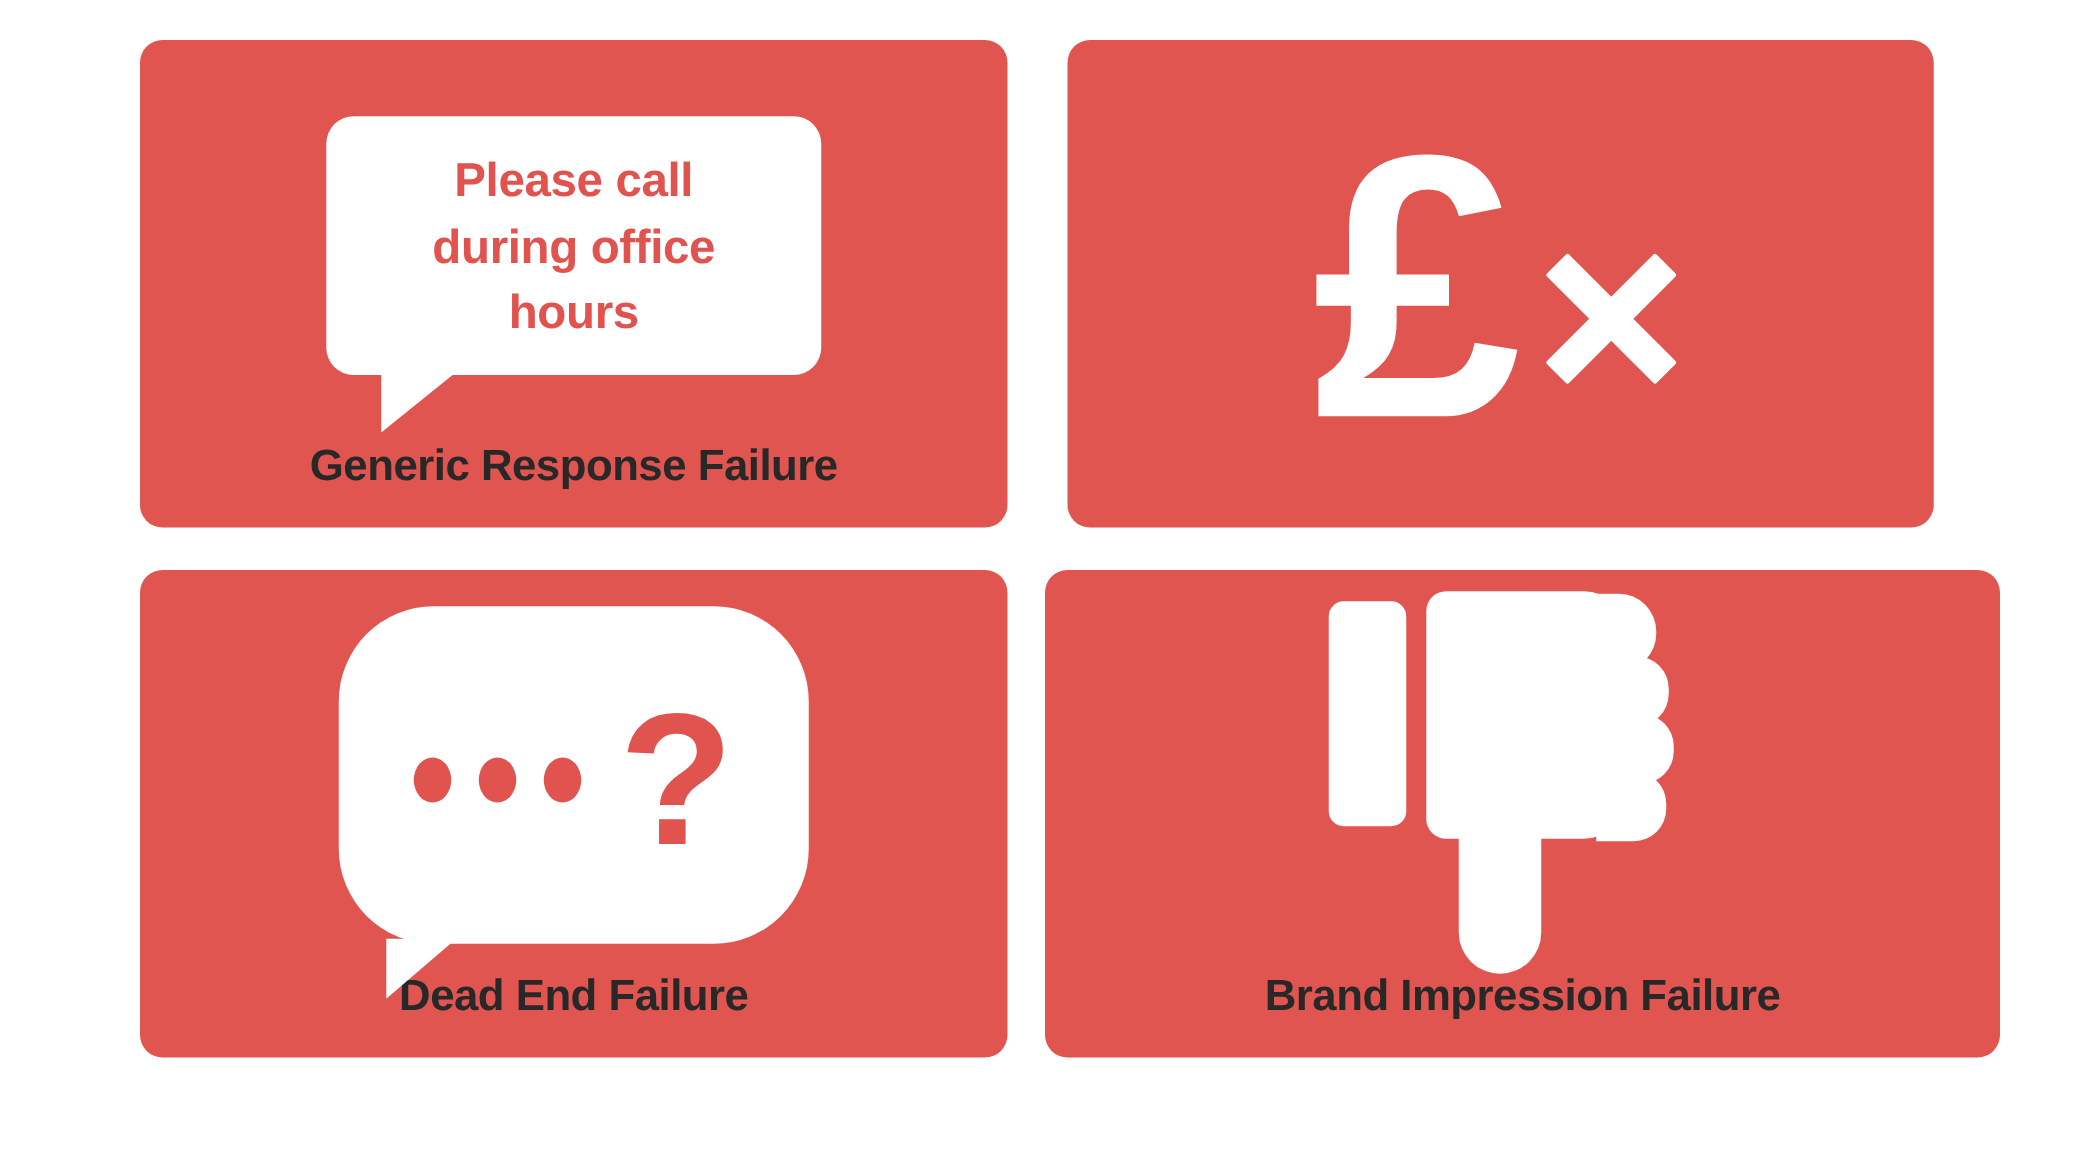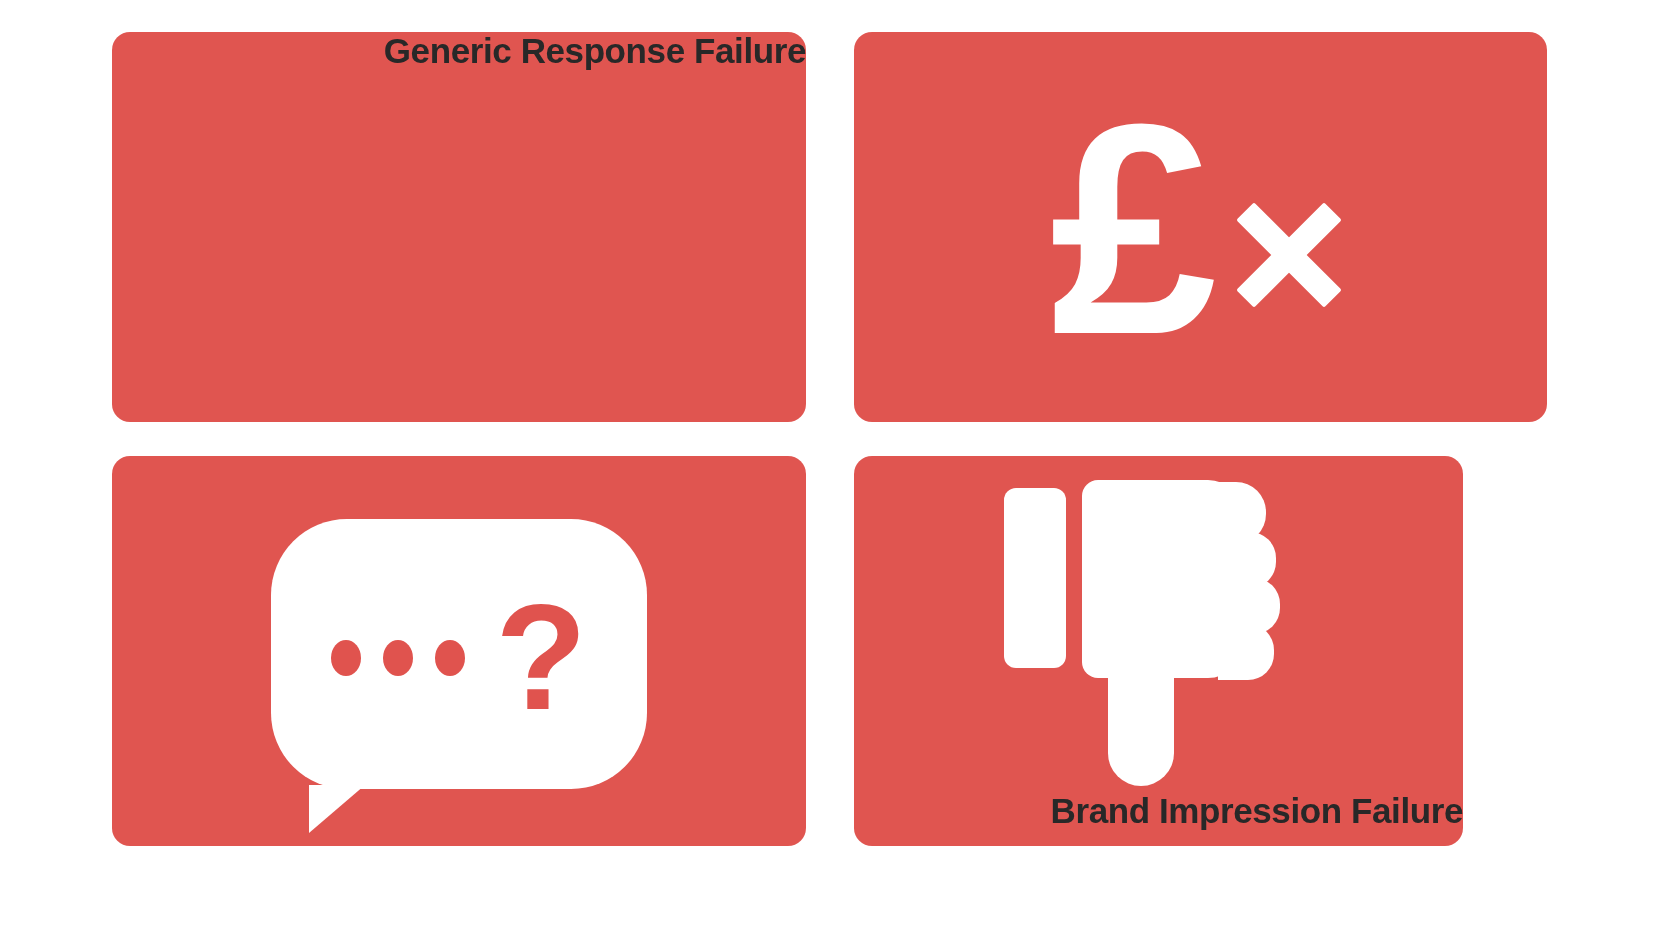--- a/index.html
+++ b/index.html
@@ -28,40 +28,40 @@
     box-sizing: border-box;
     display: flex;
     flex-direction: column;
     align-items: center;
     justify-content: flex-start;
   }
 
   .card-1 { left: 112px; top: 32px;  width: 694px; height: 390px; }
   .card-2 { left: 854px; top: 32px;  width: 693px; height: 390px; }
   .card-3 { left: 112px; top: 456px; width: 694px; height: 390px; }
-  .card-4 { left: 854px; top: 456px; width: 609px; height: 390px; }
+  .card-4 { left: 836px; top: 456px; width: 764px; height: 390px; }
 
   .icon-area {
     position: relative;
     width: 100%;
     flex: 1 1 auto;
     display: flex;
     align-items: center;
     justify-content: center;
   }
 
   .card-title {
     width: 100%;
-    text-align: right;
+    text-align: center;
     color: #282828;
     font-size: 35px;
     font-weight: bold;
     letter-spacing: -0.4px;
     line-height: 1.1;
-    padding-bottom: 16px;
+    padding-bottom: 30px;
     flex: 0 0 auto;
   }
 
   
   .bubble-msg-wrap {
     position: relative;
     margin-top: 8px;
   }
   .bubble-msg {
     position: relative;
@@ -213,20 +213,30 @@
     background: #ffffff;
     border-radius: 0 0 33px 33px;
   }
 </style>
 </head>
 <body>
 
 <div id="board">
 
   <div class="card card-1">
+    <div class="icon-area">
+      <div class="bubble-msg-wrap">
+        <div class="bubble-msg">
+          <div class="bubble-msg-text">Please call</div>
+          <div class="bubble-msg-text">during office</div>
+          <div class="bubble-msg-text">hours</div>
+        </div>
+        <div class="bubble-tail"></div>
+      </div>
+    </div>
     <div class="card-title">Generic Response Failure</div>
   </div>
 
   <div class="card card-2">
     <div class="icon-area">
       <div class="money-row">
         <div class="pound-glyph">£</div>
         <div class="x-mark">
           <span class="a"></span>
           <span class="b"></span>
@@ -242,20 +252,21 @@
           <div class="dots">
             <div class="dot"></div>
             <div class="dot"></div>
             <div class="dot"></div>
           </div>
           <div class="qmark">?</div>
         </div>
         <div class="bubble-q-tail"></div>
       </div>
     </div>
+    <div class="card-title">Dead End Failure</div>
   </div>
 
   <div class="card card-4">
     <div class="icon-area">
       <div class="thumb-wrap">
         <div class="thumb-cuff"></div>
         <div class="thumb-palm"></div>
         <div class="knuckle k1"></div>
         <div class="knuckle k2"></div>
         <div class="knuckle k3"></div>

